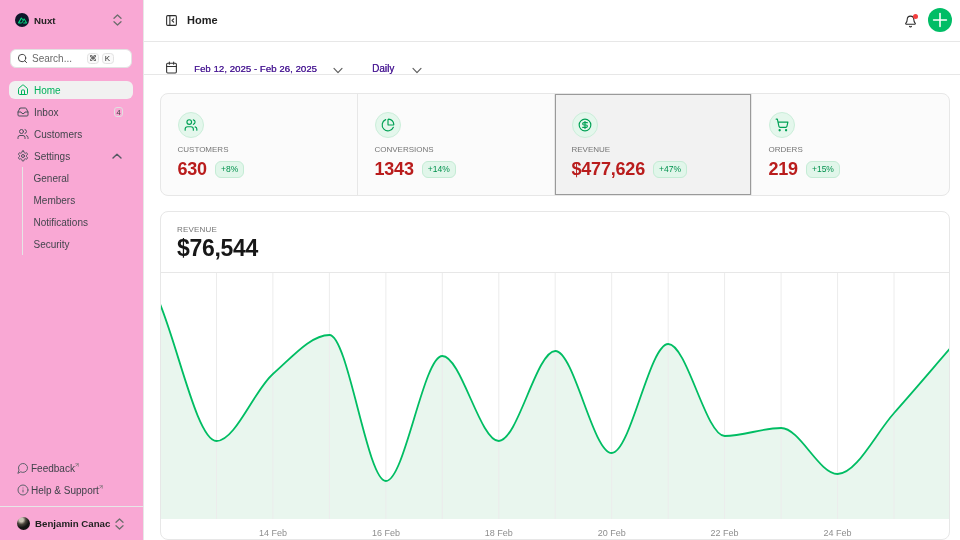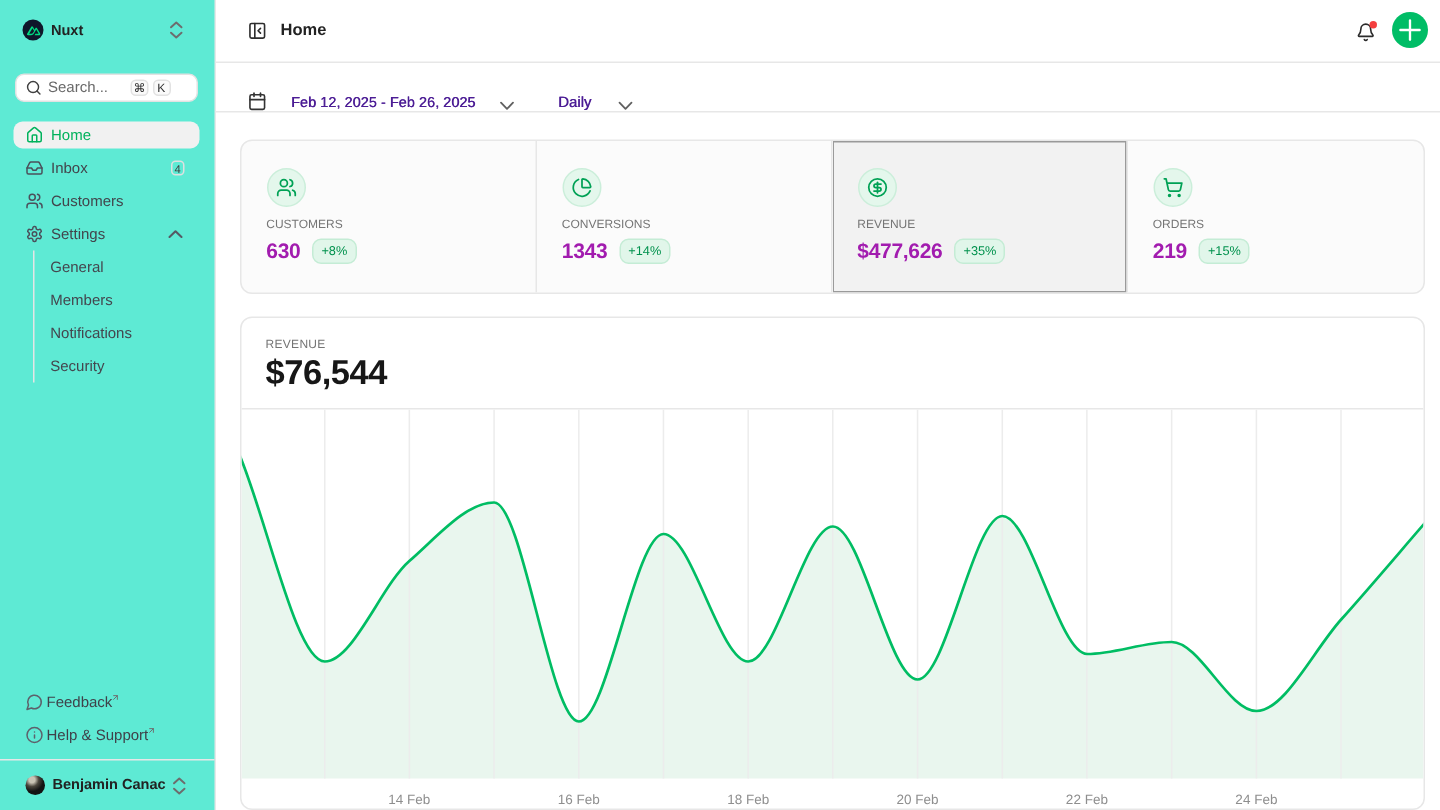--- a/index.html
+++ b/index.html
@@ -2,21 +2,21 @@
 <html><head>
 <meta charset="utf-8">
 <style>
 * { margin:0; padding:0; box-sizing:border-box; }
 html,body { width:960px; height:540px; overflow:hidden; background:#fff;
   font-family:"Liberation Sans", sans-serif; color:#1a1a1a; }
 .icon { display:inline-block; vertical-align:middle; flex:none; }
 
 
 #sidebar { position:fixed; left:0; top:0; width:144px; height:540px;
-  border-right:1px solid #e7e7e7; background:#5eead4; display:flex; flex-direction:column; }
+  border-right:1px solid #e7e7e7; background:#f9a8d4; display:flex; flex-direction:column; }
 #sb-top { height:40px; display:flex; align-items:center; padding:0 21px 0 15px; gap:5px; }
 #logo { flex:none; width:14px; height:14px; border-radius:50%; background:#0f172a; display:flex; align-items:center; justify-content:center; }
 #sb-top .name { font-size:9.7px; font-weight:700; flex:1; color:#222; }
 .updown { color:#6d6d6d; }
 #searchbox { margin:9px 11.5px 0 10px; height:19px; border:1px solid #e2e2e2; border-radius:6px;
   display:flex; align-items:center; padding:0 17px 0 6px; gap:4px; background:#fff; color:#696969; }
 #searchbox .ph { font-size:10px; flex:1; }
 kbd { font-family:"Liberation Sans", sans-serif; font-size:8px; color:#2f2f2f; background:#fafafa;
   border:1px solid #e2e2e2; border-radius:3.5px; height:10.5px; min-width:12px; padding:0 1px;
   display:inline-flex; align-items:center; justify-content:center; }
@@ -57,21 +57,21 @@
 #content { padding:18px 0 0 16px; }
 #stats { width:790px; border:1px solid #e7e7e7; border-radius:8px; background:#fbfbfb;
   display:grid; grid-template-columns:1fr 1fr 1fr 1fr; height:103px; overflow:hidden; }
 .tile { padding:17.5px 16px 0 16.5px; border-right:1px solid #e7e7e7; position:relative; }
 .tile:last-child { border-right:none; }
 .tile.sel { background:#f2f2f2; box-shadow:inset 0 0 0 1px #9a9a9a; }
 .iconcirc { width:26px; height:26px; border-radius:50%; background:#e4f7ec; border:1px solid #cbeeda;
   display:flex; align-items:center; justify-content:center; color:#00a155; }
 .tlabel { font-size:8px; color:#757575; letter-spacing:0; margin-top:7.5px; }
 .trow { display:flex; align-items:center; gap:8px; margin-top:4.5px; }
-.tnum { font-size:14px; font-weight:700; letter-spacing:-.2px; color:#a21caf; }
+.tnum { font-size:18px; font-weight:700; letter-spacing:-.2px; color:#b91c1c; }
 .tbadge { font-size:8.5px; font-weight:500; color:#00914d; background:#e1f6ea; border:1px solid #c4ecd5;
   border-radius:6px; padding:2.5px 5px; }
 
 #chartcard { width:790px; margin-top:14.5px; border:1px solid #e7e7e7; border-radius:8px; background:#fff; height:329px; overflow:hidden; }
 #chdr { padding:13px 16px 0 16px; height:61px; border-bottom:1px solid #e7e7e7; }
 #chdr .l1 { font-size:8px; color:#757575; letter-spacing:.2px; }
 #chdr .l2 { font-size:23px; font-weight:700; margin-top:1px; letter-spacing:-.3px; color:#171717; }
 </style>
 </head>
 <body>
@@ -266,21 +266,21 @@
         <div class="iconcirc">
             <svg class="icon" width="14" height="14" viewBox="0 0 24 24" fill="none" stroke="currentColor" stroke-width="2" stroke-linecap="round" stroke-linejoin="round">
               <circle cx="12" cy="12" r="10"></circle>
               <path d="M16 8h-6a2 2 0 1 0 0 4h4a2 2 0 1 1 0 4H8"></path>
               <path d="M12 18V6"></path>
             </svg>
           </div>
         <div class="tlabel">REVENUE</div>
         <div class="trow">
             <span class="tnum">$477,626</span>
-            <span class="tbadge">+35%</span>
+            <span class="tbadge">+47%</span>
           </div>
       </div>
       <div class="tile">
         <div class="iconcirc">
             <svg class="icon" width="14" height="14" viewBox="0 0 24 24" fill="none" stroke="currentColor" stroke-width="2" stroke-linecap="round" stroke-linejoin="round">
               <circle cx="8" cy="21" r="1"></circle>
               <circle cx="19" cy="21" r="1"></circle>
               <path d="M2.05 2.05h2l2.66 12.42a2 2 0 0 0 2 1.58h9.78a2 2 0 0 0 1.95-1.57l1.65-7.43H5.12"></path>
             </svg>
           </div>

